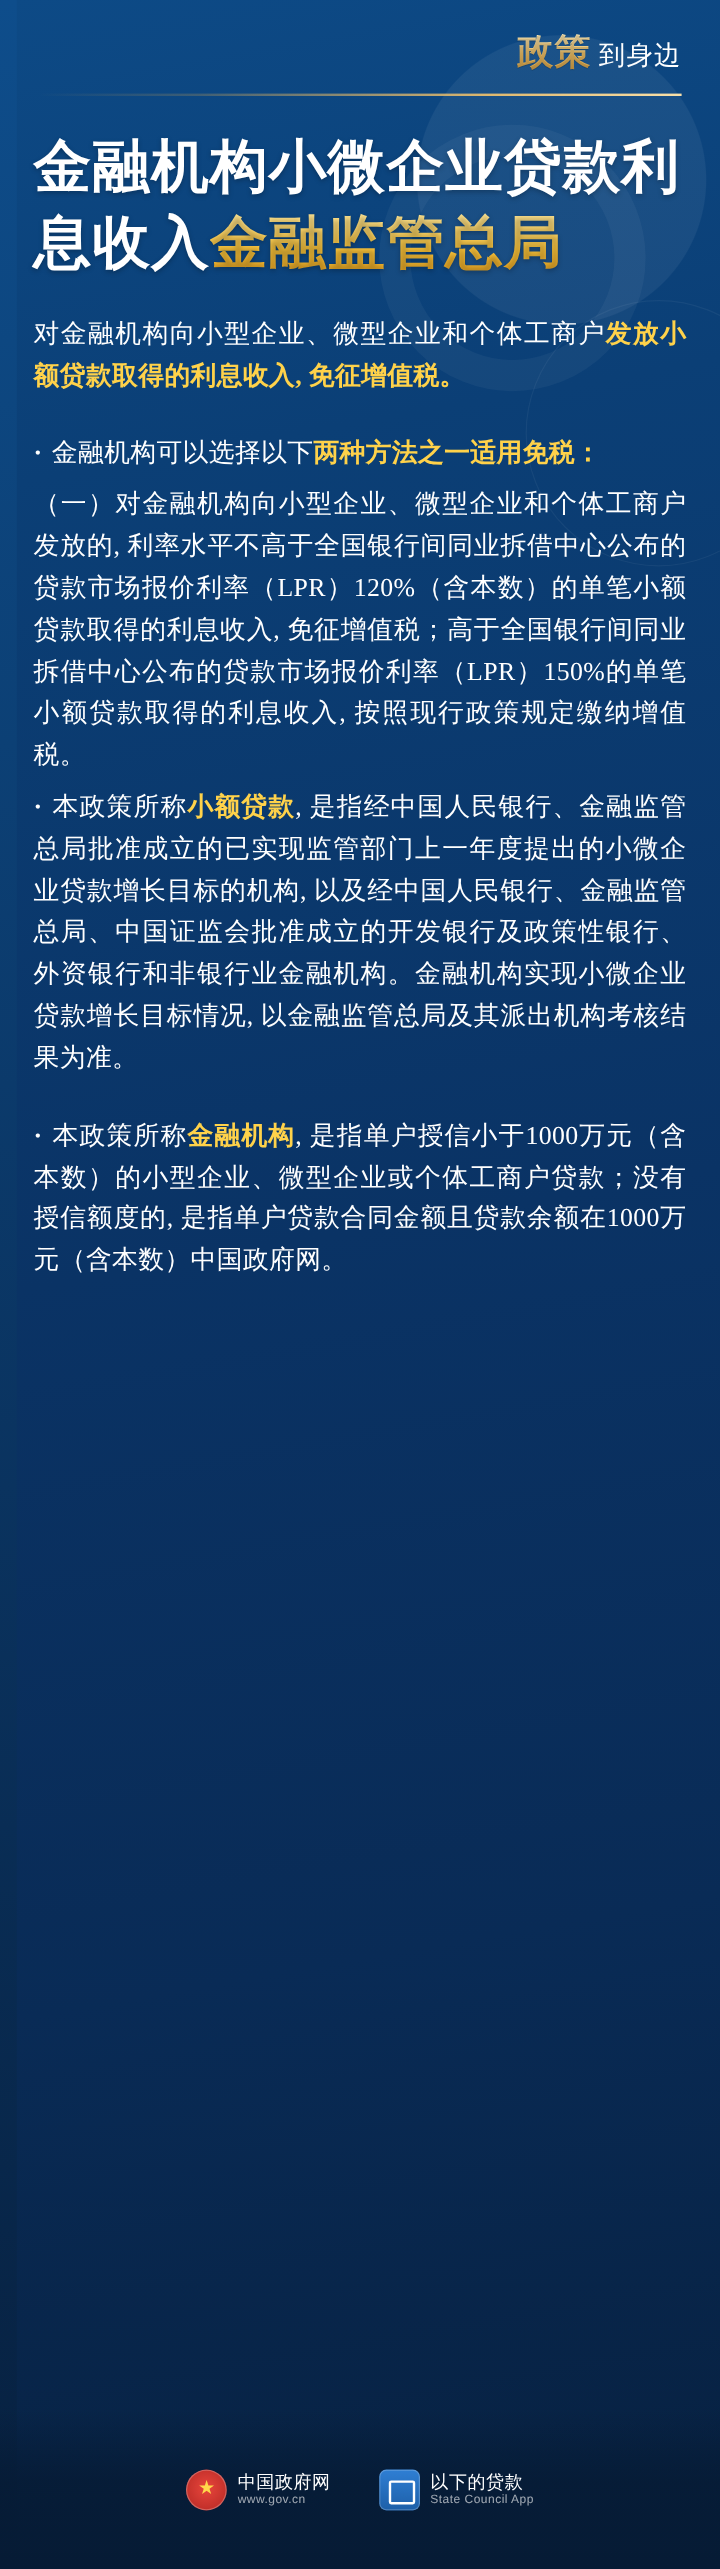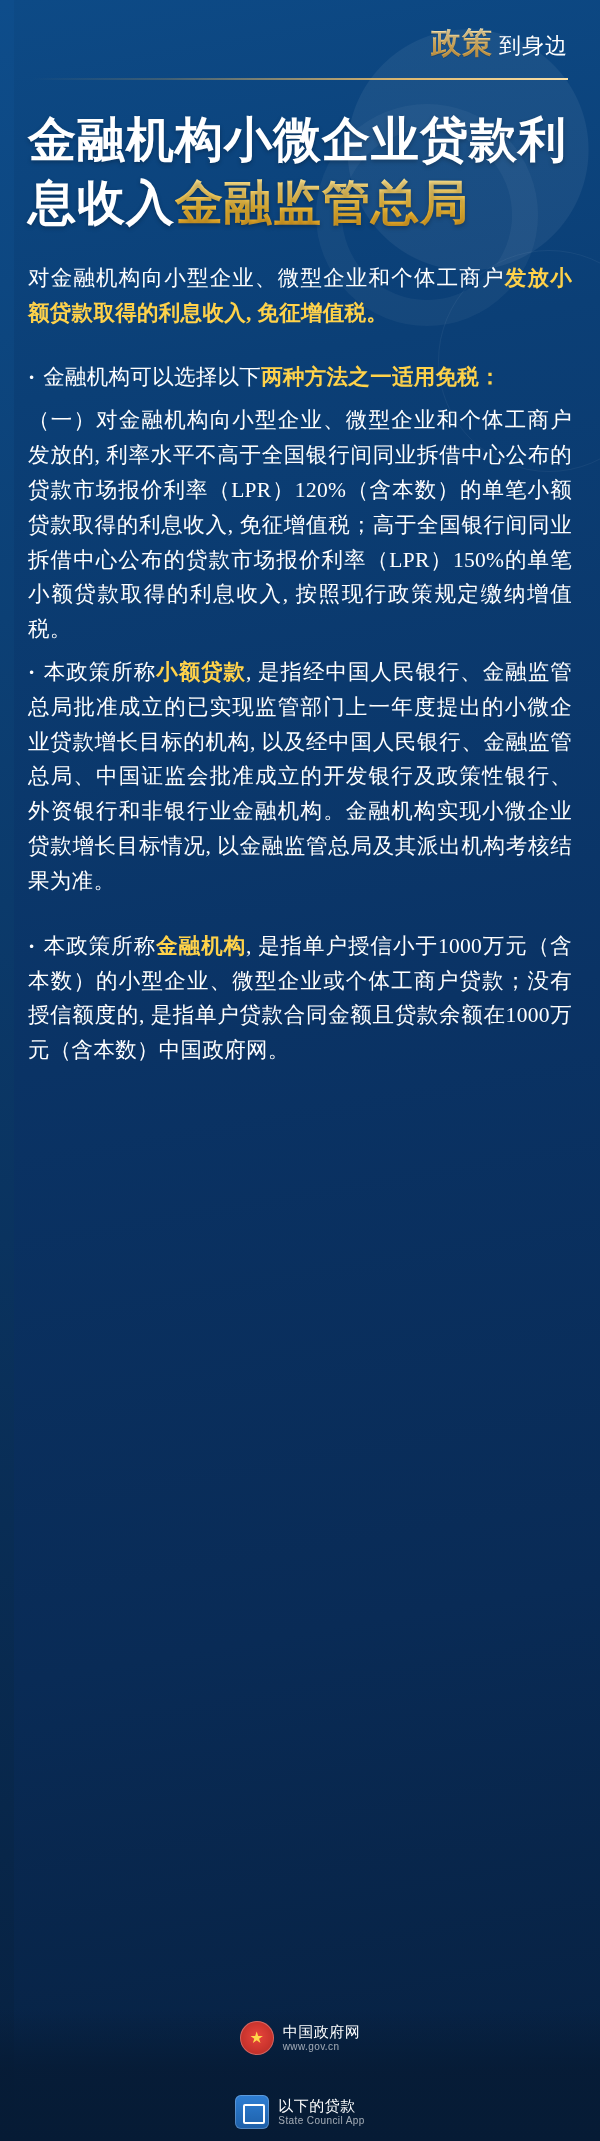--- a/index.html
+++ b/index.html
@@ -144,21 +144,20 @@
     position: absolute;
     left: 0;
     right: 0;
     bottom: 0;
     height: 132px;
     display: flex;
     align-items: center;
     justify-content: center;
     gap: 40px;
     background: linear-gradient(180deg, rgba(7,32,63,0) 0%, rgba(6,27,53,0.85) 45%, #061b35 100%);
-    flex-direction: column;
   }
   .foot-item {
     display: flex;
     align-items: center;
     gap: 9px;
   }
   .emblem {
     width: 34px;
     height: 34px;
     border-radius: 50%;

